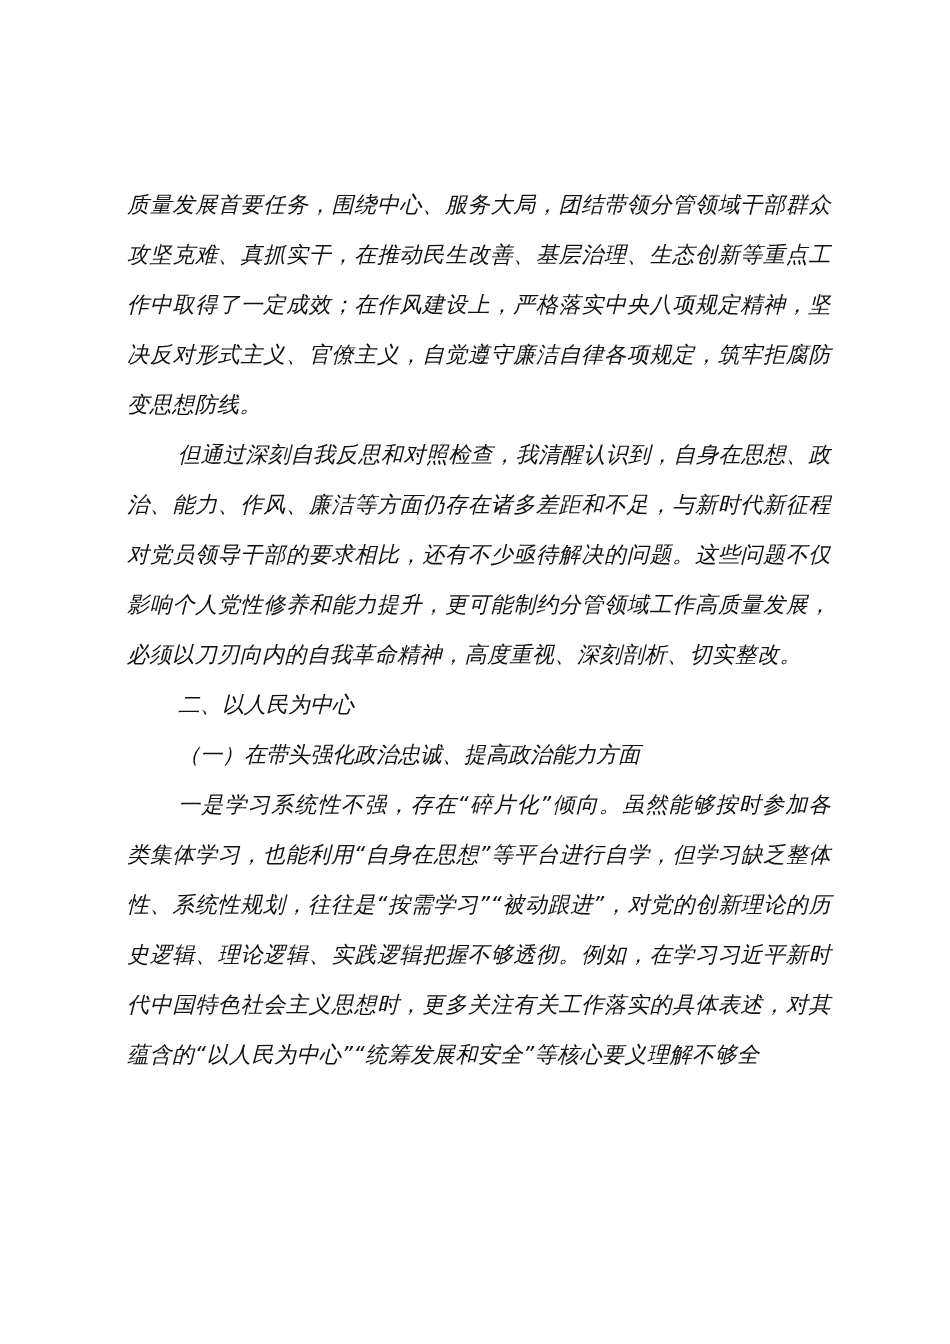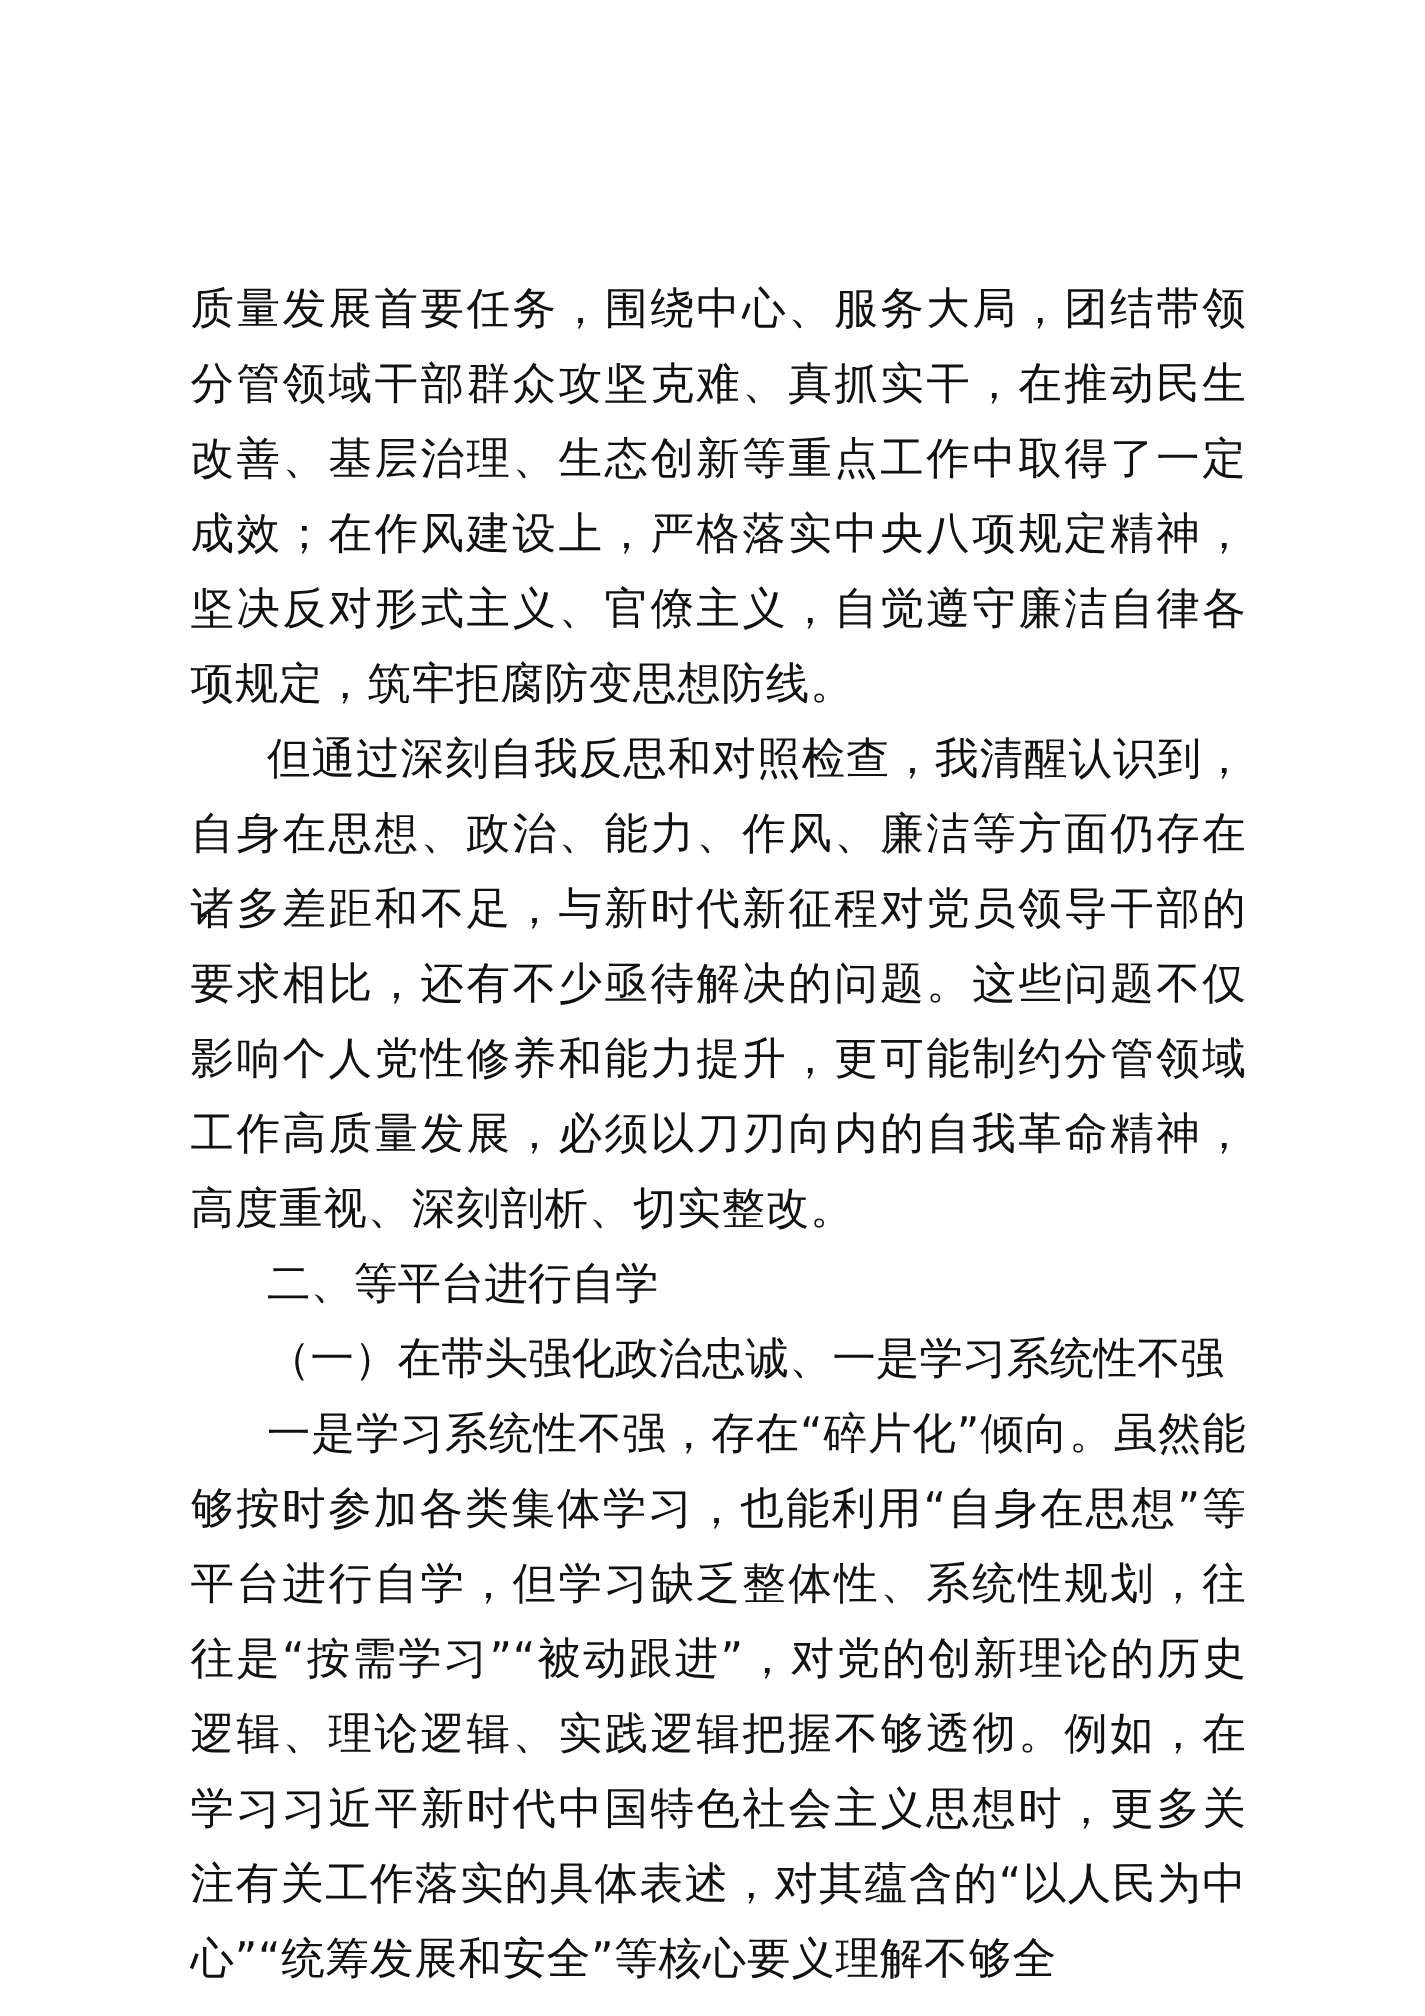--- a/index.html
+++ b/index.html
@@ -12,23 +12,24 @@
       height: 1344px;
       position: relative;
       overflow: hidden;
     }
     .page {
       position: absolute;
       left: 127px;
       top: 180px;
       width: 704px;
       font-family: "DejaVu Sans", "Liberation Sans", sans-serif;
-      font-size: 29px;
+      font-size: 22px;
       line-height: 50px;
       color: #111111;
+      font-style: italic;
     }
     .para {
       margin: 0;
       text-align: justify;
       text-align-last: left;
       letter-spacing: 0.5px;
     }
     .indent {
       text-indent: 51px;
     }
@@ -36,16 +37,16 @@
       margin: 0;
       text-indent: 51px;
     }
   </style>
 </head>
 <body>
 
 <div class="page">
   <p class="para">质量发展首要任务，围绕中心、服务大局，团结带领分管领域干部群众攻坚克难、真抓实干，在推动民生改善、基层治理、生态创新等重点工作中取得了一定成效；在作风建设上，严格落实中央八项规定精神，坚决反对形式主义、官僚主义，自觉遵守廉洁自律各项规定，筑牢拒腐防变思想防线。</p>
   <p class="para indent">但通过深刻自我反思和对照检查，我清醒认识到，自身在思想、政治、能力、作风、廉洁等方面仍存在诸多差距和不足，与新时代新征程对党员领导干部的要求相比，还有不少亟待解决的问题。这些问题不仅影响个人党性修养和能力提升，更可能制约分管领域工作高质量发展，必须以刀刃向内的自我革命精神，高度重视、深刻剖析、切实整改。</p>
-  <p class="heading">二、等平台进行自学</p>
-  <p class="heading">（一）在带头强化政治忠诚、一是学习系统性不强</p>
+  <p class="heading">二、以人民为中心</p>
+  <p class="heading">（一）在带头强化政治忠诚、提高政治能力方面</p>
   <p class="para indent">一是学习系统性不强，存在“碎片化”倾向。虽然能够按时参加各类集体学习，也能利用“自身在思想”等平台进行自学，但学习缺乏整体性、系统性规划，往往是“按需学习”“被动跟进”，对党的创新理论的历史逻辑、理论逻辑、实践逻辑把握不够透彻。例如，在学习习近平新时代中国特色社会主义思想时，更多关注有关工作落实的具体表述，对其蕴含的“以人民为中心”“统筹发展和安全”等核心要义理解不够全</p>
 </div>
 
 </body></html>

